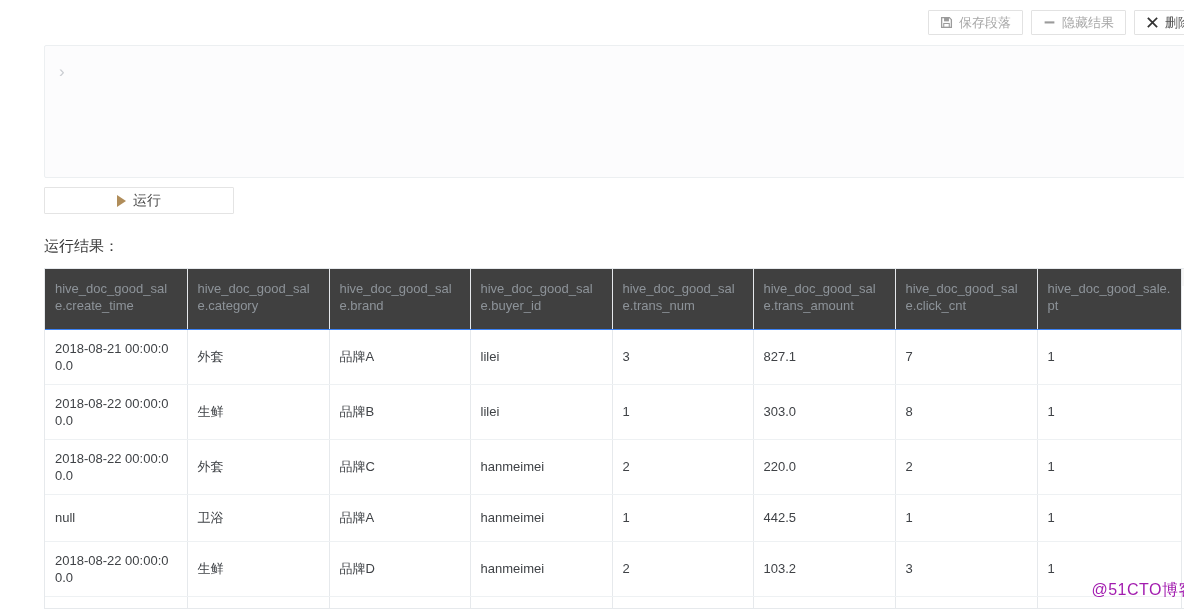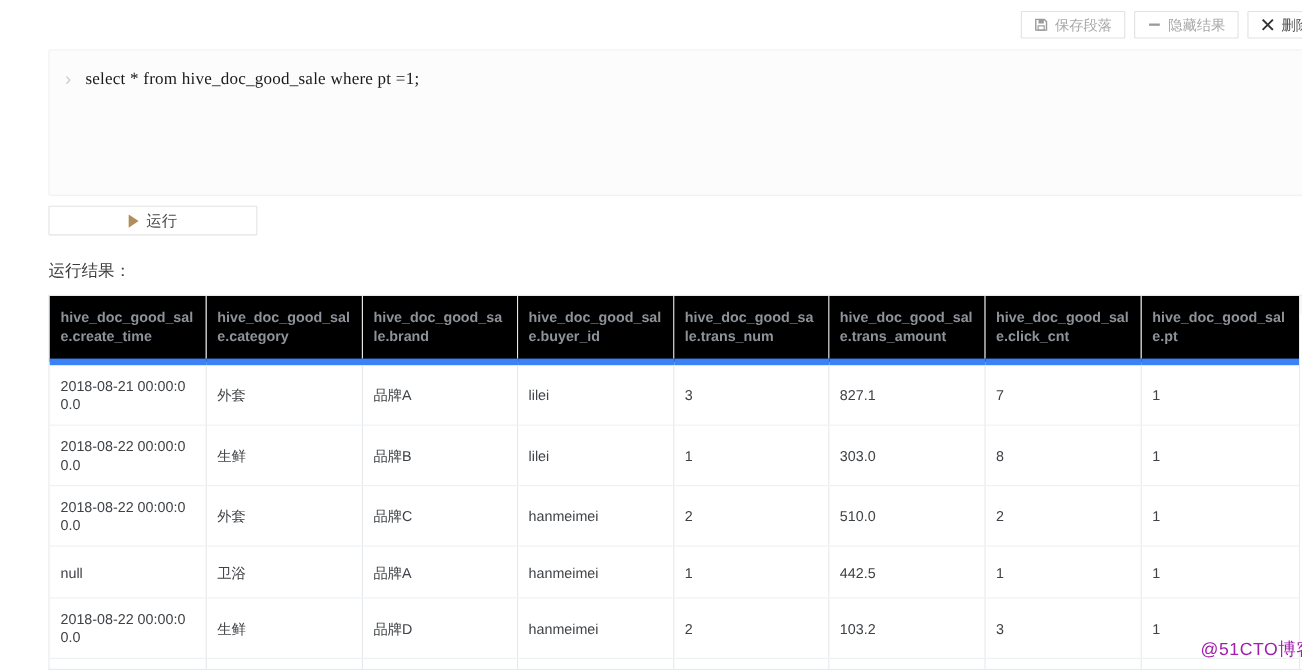--- a/index.html
+++ b/index.html
@@ -144,28 +144,28 @@
     height: 341px;
     overflow: hidden;
   }
   table.rs {
     border-collapse: collapse;
     width: 1136px;
     table-layout: fixed;
     font-size: 13px;
   }
   table.rs th {
-    background: #000000;
+    background: #404040;
     color: #8d9399;
-    font-weight: bold;
+    font-weight: normal;
     text-align: left;
     vertical-align: top;
     padding: 11px 10px 10px 10px;
     border-right: 1px solid #e6e9ec;
-    border-bottom: 6px solid #3b82f6;
+    border-bottom: 1px solid #3b82f6;
     height: 60px;
     line-height: 17px;
     word-break: break-all;
     font-size: 13px;
   }
   table.rs td {
     color: #3f4246;
     text-align: left;
     vertical-align: middle;
     padding: 10px;
@@ -268,21 +268,20 @@
           <path d="M3 3 L13 13 M13 3 L3 13" stroke="#333" stroke-width="2.1" stroke-linecap="square"></path>
         </svg>
       </span>
       <span>删除</span>
     </div>
   </div>
 
   <div class="editor">
     <div class="editor-line">
       <span class="prompt-chevron">›</span>
-      <span class="sql-text">select * from hive_doc_good_sale where pt =1;</span>
     </div>
     <span class="resize-grip">
       <svg width="13" height="13" viewBox="0 0 13 13" aria-hidden="true">
         <path d="M12 5 L5 12 M12 8.5 L8.5 12 M12 1.5 L1.5 12" stroke="#bdbdbd" stroke-width="1.1"></path>
       </svg>
     </span>
   </div>
 
   <div class="run-btn">
     <span class="tri"></span>
@@ -336,21 +335,21 @@
             <td>303.0</td>
             <td>8</td>
             <td>1</td>
           </tr>
           <tr>
             <td>2018-08-22 00:00:00.0</td>
             <td>外套</td>
             <td>品牌C</td>
             <td>hanmeimei</td>
             <td>2</td>
-            <td>510.0</td>
+            <td>220.0</td>
             <td>2</td>
             <td>1</td>
           </tr>
           <tr>
             <td>null</td>
             <td>卫浴</td>
             <td>品牌A</td>
             <td>hanmeimei</td>
             <td>1</td>
             <td>442.5</td>

